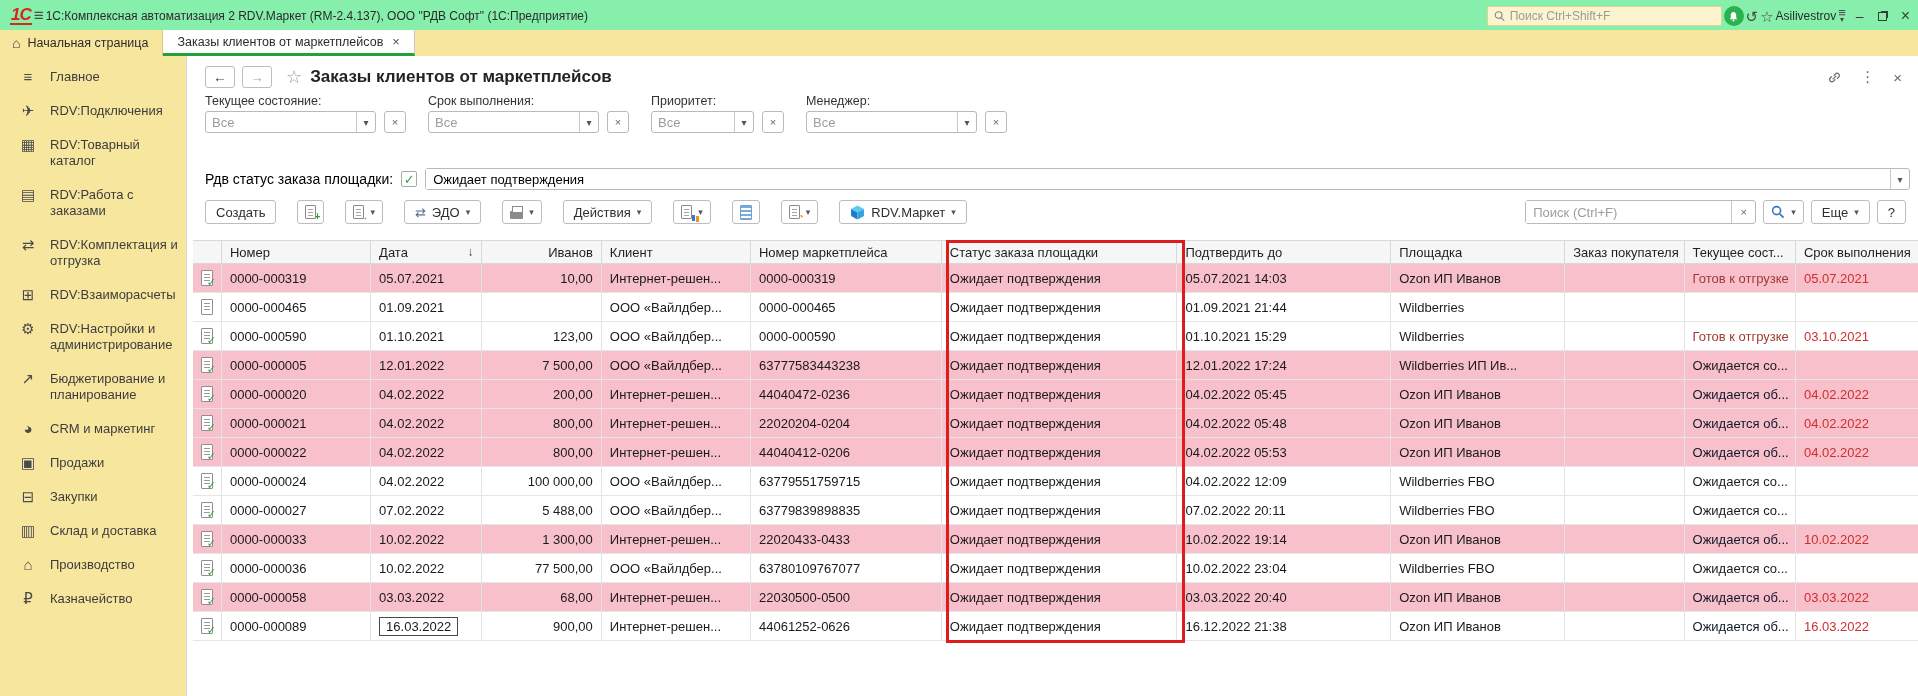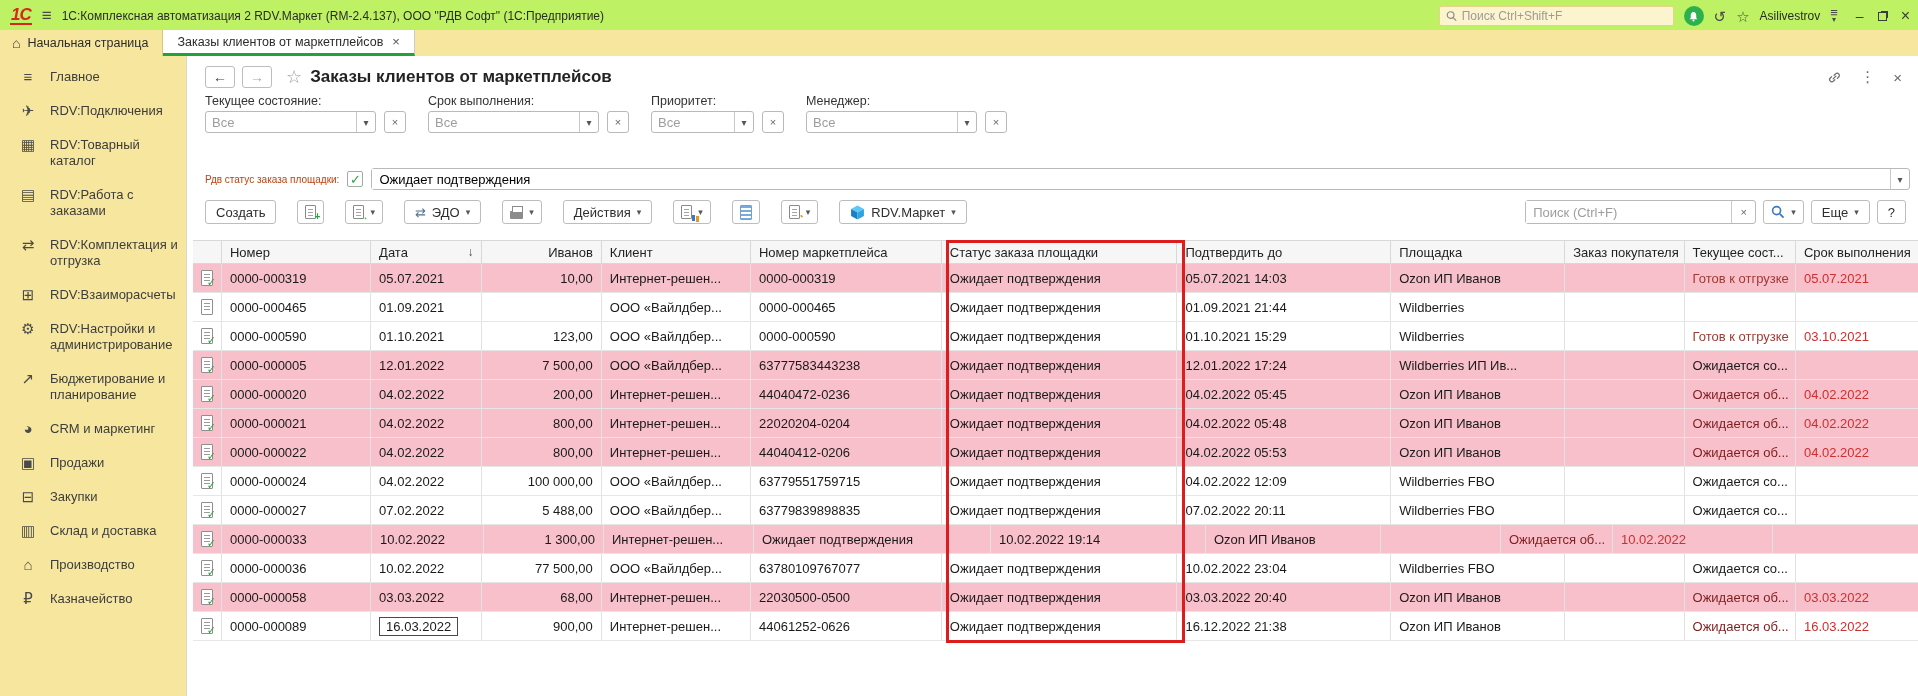--- a/index.html
+++ b/index.html
@@ -1,20 +1,20 @@
 <!DOCTYPE html>
 <html><head>
 <meta charset="utf-8">
 <style>
   * { margin:0; padding:0; box-sizing:border-box; }
   html,body { width:1918px; height:696px; overflow:hidden;
     font-family:"Liberation Sans","DejaVu Sans",sans-serif; background:#fff; color:#1a1a1a; }
 
   
-  .topbar { height:30px; background:#bef264; display:flex; align-items:center; padding:2px 8px 0 10px; gap:10px; }
+  .topbar { height:30px; background:#86efac; display:flex; align-items:center; padding:2px 8px 0 10px; gap:2px; }
   .logo1c { color:#d6281e; font-weight:bold; font-size:17px; font-style:italic; letter-spacing:-1px;
     border-bottom:2px solid #d6281e; line-height:16px; padding:0 1px; }
   .burger { font-size:17px; color:#4a4a4a; }
   .win-title { font-size:12px; color:#2b2b2b; white-space:nowrap;text-align:center; }
   .topbar .spacer { flex:1; }
   .tb-search { width:235px; height:20px; background:#fcf4cf; border:1px solid #e3d489; border-radius:2px;
     display:flex; align-items:center; padding:0 6px; gap:5px; }
   .tb-search input { border:none; outline:none; background:transparent; font-size:12px; width:100%;
     font-family:inherit; color:#333; }
   .tb-search input::placeholder { color:#9b9b9b; }
@@ -61,21 +61,21 @@
   .combo input { border:none; outline:none; font-size:13px; font-family:inherit; padding:0 6px; width:150px; background:transparent; }
   .combo input::placeholder { color:#9d9d9d; }
   .combo .dd { width:19px; border-left:1px solid #c9c9c9; display:flex; align-items:center; justify-content:center;
     color:#555; font-size:10px; }
   .sqbtn { width:22px; height:22px; border:1px solid #b9b9b9; border-radius:3px; background:#fff; color:#666;
     font-size:11px; display:flex; align-items:center; justify-content:center; }
   .fgroup.g3 .combo input { width:82px; }
 
   
   .status-row { display:flex; align-items:center; gap:8px; padding-left:12px; margin-top:35px; }
-  .status-row .lbl { font-size:10px; color:#c2410c; }
+  .status-row .lbl { font-size:14px; color:#000000; }
   .chk { width:16px; height:16px; border:1px solid #9fae9f; border-radius:2px; background:#fff;
     color:#2f9e44; font-size:13px; font-weight:bold; display:flex; align-items:center; justify-content:center; line-height:1; }
   .status-input { flex:1; display:flex; border:1px solid #b9b9b9; border-radius:3px; height:22px; margin-right:8px; }
   .status-input input { flex:1; border:none; outline:none; font-size:13px; font-family:inherit; padding:0 7px; }
   .status-input .dd { width:19px; border-left:1px solid #c9c9c9; display:flex; align-items:center; justify-content:center; color:#555; font-size:10px; }
 
   
   .cmdbar { display:flex; align-items:center; gap:21px; margin-top:10px; padding-left:12px; padding-right:12px; }
   .btn { height:24px; border:1px solid #bdbdbd; border-radius:3px; background:#fff; display:flex; align-items:center;
     gap:6px; padding:0 10px; font-size:13px; color:#2e2e2e; }
@@ -108,21 +108,21 @@
   .row.pink { background:#f8c0cb; }
   .row .cell { font-size:13px; display:flex; align-items:center; padding:0 8px; border-right:1px solid #e2e2e2;
     white-space:nowrap; overflow:hidden; }
   .c-icon{width:29px; justify-content:center; padding:0 4px;} .c-num{width:150px;} .c-date{width:112px;}
   .c-sum{width:120px; justify-content:flex-end;} .c-client{width:150px;} .c-mp{width:192px;}
   .c-status{width:237px;} .c-confirm{width:215px;} .c-platform{width:175px;} .c-buyer{width:120px;}
   .c-state{width:112px;} .c-due{width:160px; color:#cf2e2e;}
   .thead .c-due{ color:#1f1f1f; }
   .thead .c-date { justify-content:space-between; }
   .sort { color:#444; font-size:12px; }
-  .st-red { color:#7f1d1d; } .st-maroon { color:#9e3a32; }
+  .st-red { color:#0f172a; } .st-maroon { color:#9e3a32; }
   .doc-ico { width:13px; height:16px; background:#fff; border:1px solid #8f8f8f; border-radius:1px; position:relative; }
   .doc-ico::before { content:""; position:absolute; left:2px; right:2px; top:3px; height:1px; background:#9a9a9a;
     box-shadow:0 3px 0 #9a9a9a, 0 6px 0 #9a9a9a; }
   .doc-ico.posted::after { content:"✓"; position:absolute; right:-4px; bottom:-4px; color:#2f9e44; font-size:11px; font-weight:bold; }
   .sel-cell { border:1px solid #4a4a4a; padding:1px 6px; }
   .red-frame { position:absolute; left:753px; top:0; width:239px; height:403px; border:3px solid #dd1d1d; pointer-events:none; z-index:5; }
 </style>
 </head>
 <body>
 
@@ -547,20 +547,21 @@
             <div class="cell c-due"></div>
           </div>
           <div class="row pink">
             <div class="cell c-icon">
               <span class="doc-ico posted"></span>
             </div>
             <div class="cell c-num">0000-000033</div>
             <div class="cell c-date">10.02.2022</div>
             <div class="cell c-sum">1 300,00</div>
             <div class="cell c-client">Интернет-решен...</div>
+            <div class="cell c-mp">22020433-0433</div>
             <div class="cell c-status">Ожидает подтверждения</div>
             <div class="cell c-confirm">10.02.2022 19:14</div>
             <div class="cell c-platform">Ozon ИП Иванов</div>
             <div class="cell c-buyer"></div>
             <div class="cell c-state">
               <span class="st-red">Ожидается об...</span>
             </div>
             <div class="cell c-due">10.02.2022</div>
           </div>
           <div class="row">

